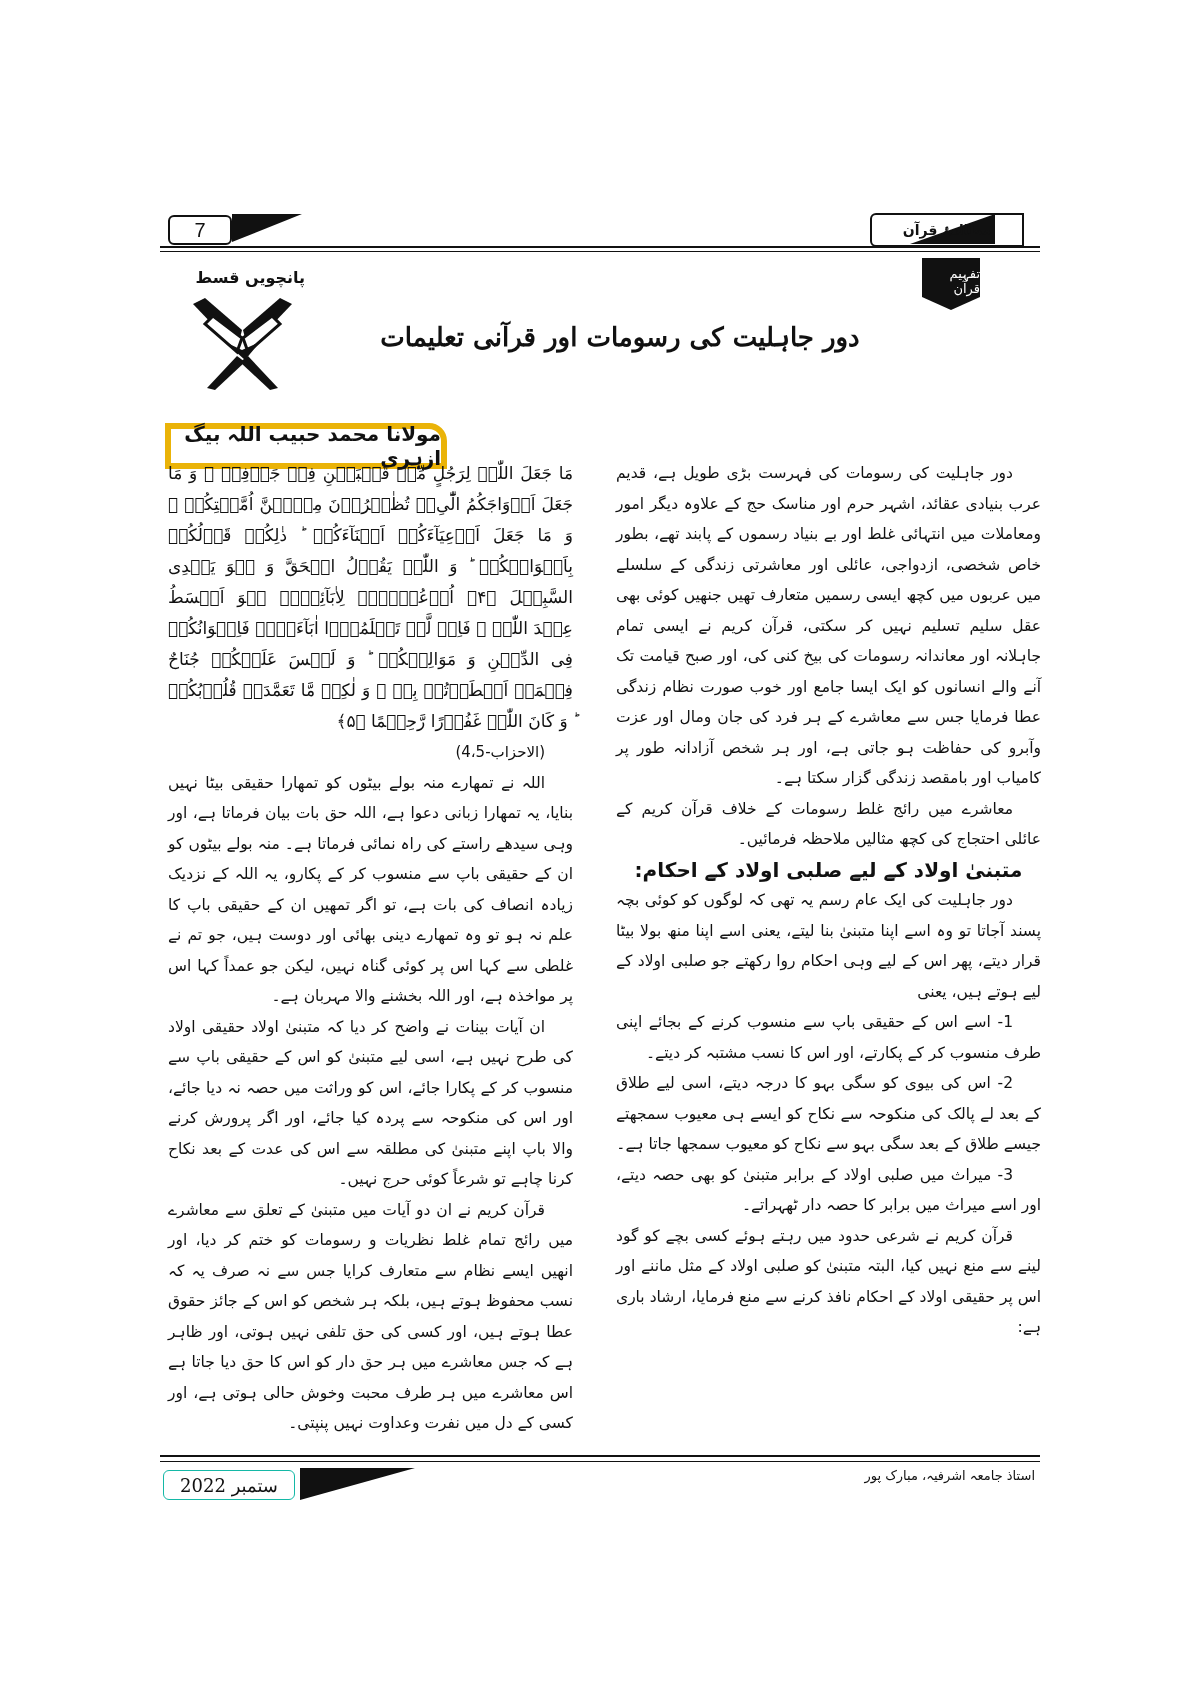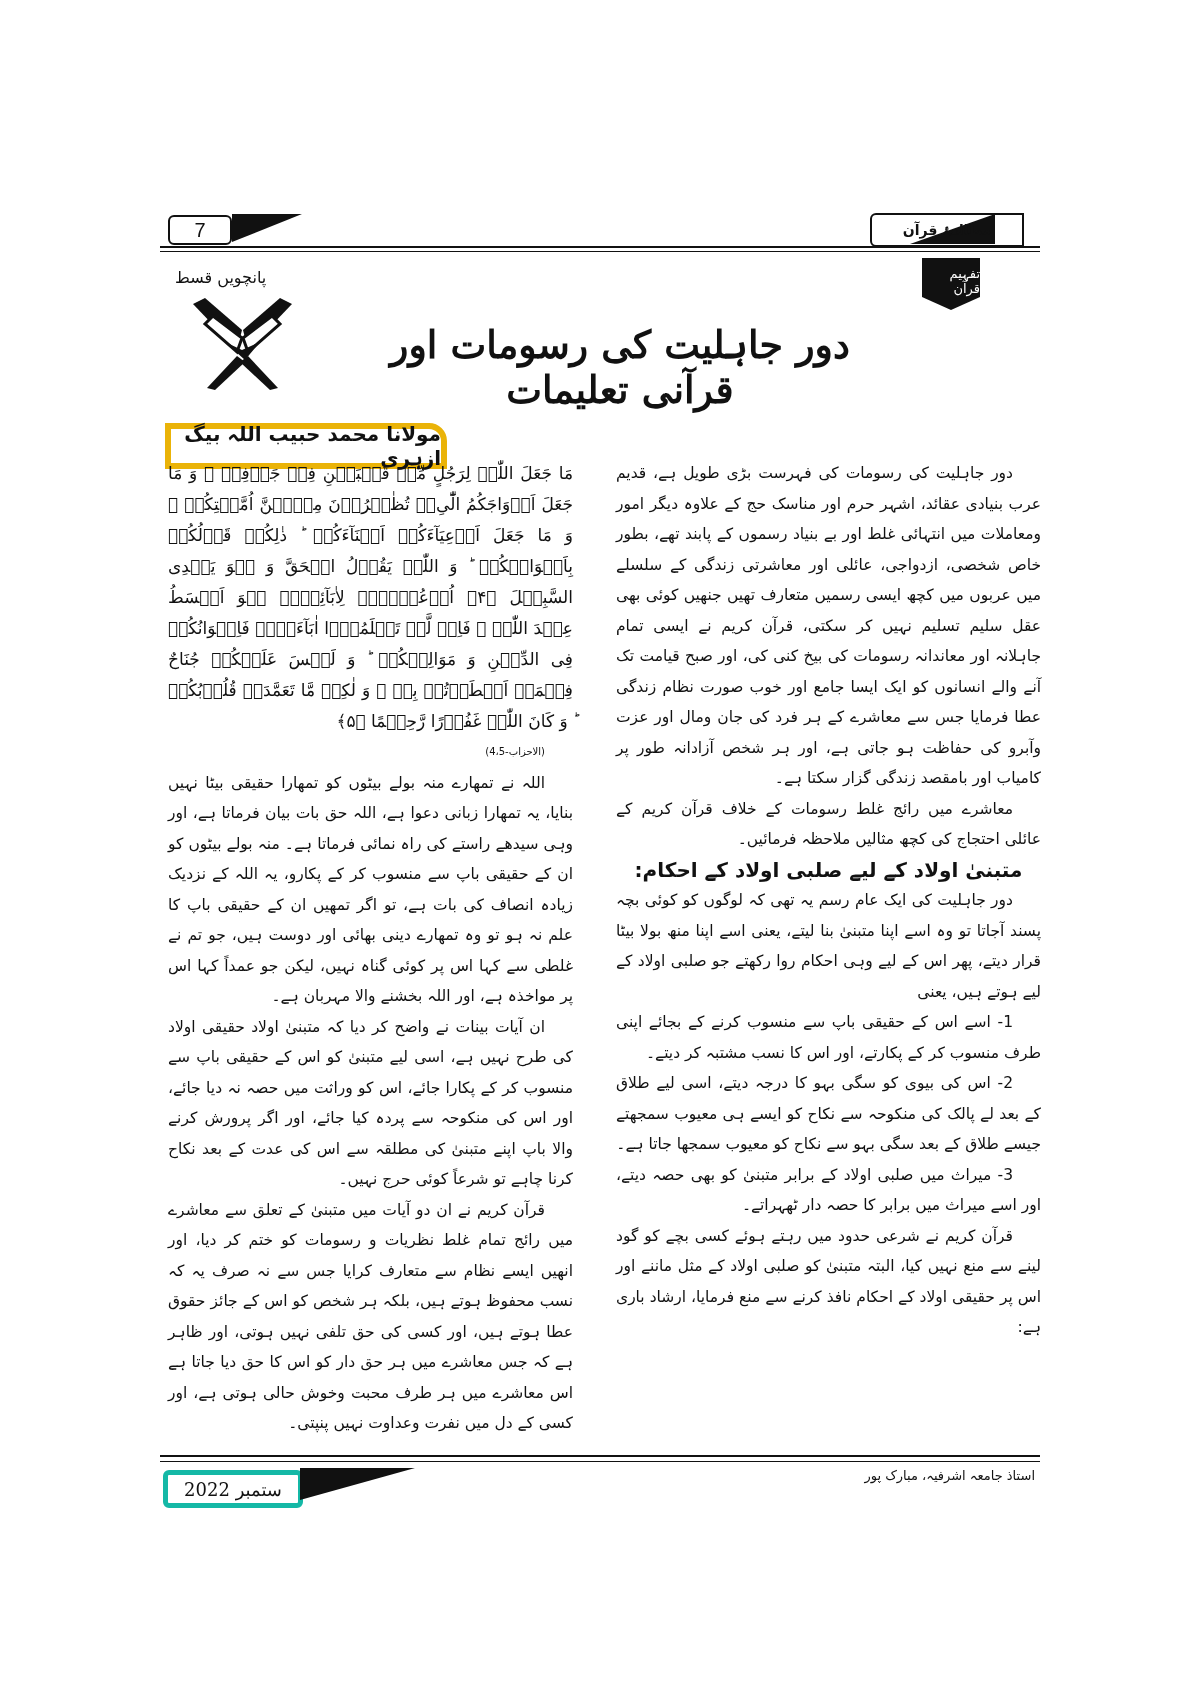--- a/index.html
+++ b/index.html
@@ -12,36 +12,36 @@
   .tri { width:0; height:0; }
   .tri-left-top { left:232px; top:214px; border-top:28px solid #111; border-right:70px solid transparent; }
   .tri-right-top { left:910px; top:214px; border-bottom:30px solid #111; border-left:85px solid transparent; }
   .section-box { left:870px; top:213px; width:150px; height:30px; border:2px solid #111; border-radius:6px 0 0 6px;
                  display:flex; align-items:center; justify-content:center; direction:rtl; font-weight:bold; font-size:14px; }
   .rule { left:160px; width:880px; height:2px; background:#111; }
   .rule.thin { height:1px; }
   .badge { left:922px; top:258px; width:58px; height:52px; background:#111; color:#fff;
            clip-path:polygon(0 0,100% 0,100% 75%,50% 100%,0 75%);
            display:flex; align-items:center; justify-content:center; font-size:13px; direction:rtl; padding-bottom:6px; box-sizing:border-box;padding-left:9px; }
-  .episode { left:175px; top:268px; width:130px; text-align:left; direction:rtl; font-weight:normal; font-size:16px; }
+  .episode { left:175px; top:268px; width:130px; text-align:right; direction:rtl; font-weight:bold; font-size:16px; }
   .quran-icon { left:185px; top:290px; width:115px; height:100px; }
   .main-title { left:340px; top:322px; width:560px; text-align:center; direction:rtl; font-family:"DejaVu Serif", serif;
-                font-size:38px; font-weight:bold; }
+                font-size:26px; font-weight:bold; }
   .author-box { left:165px; top:423px; width:270px; height:34px; border:6px solid #eab308; border-radius:0 18px 0 0;
                 display:flex; align-items:center; justify-content:center; direction:rtl; font-size:20px; font-weight:bold; }
   
   .col { direction:rtl; text-align:justify; text-align-last:right; font-size:15.5px; line-height:30.5px; }
   .col-left { left:168px; top:458px; width:405px; }
   .col-right { left:616px; top:458px; width:425px; }
   .col p { margin:0; text-indent:28px; }
   .verse { font-family:"DejaVu Serif", serif; font-size:17px; line-height:31px; text-indent:0 !important; }
-  .ref { text-align:right; font-size:10px; }
+  .ref { text-align:right; font-size:15px; }
   .subhead { text-align:center !important; text-align-last:center !important; font-weight:bold; font-size:20px; text-indent:0 !important; }
   
-  .date-box { left:163px; top:1470px; width:130px; height:28px; border:5px solid #14b8a6; border-radius:6px;
+  .date-box { left:163px; top:1470px; width:130px; height:28px; border:1px solid #14b8a6; border-radius:6px;
               display:flex; align-items:center; justify-content:center; direction:rtl; font-size:18px; font-family:"DejaVu Serif", serif; }
   .tri-footer { left:300px; top:1468px; border-top:32px solid #111; border-right:115px solid transparent; }
   .affiliation { left:700px; top:1468px; width:335px; text-align:right; direction:rtl; font-size:13px; }
 </style>
 </head>
 <body>
 
 <div class="abs page-num-box">7</div>
 <div class="abs tri tri-left-top"></div>
 <div class="abs tri tri-right-top"></div>

